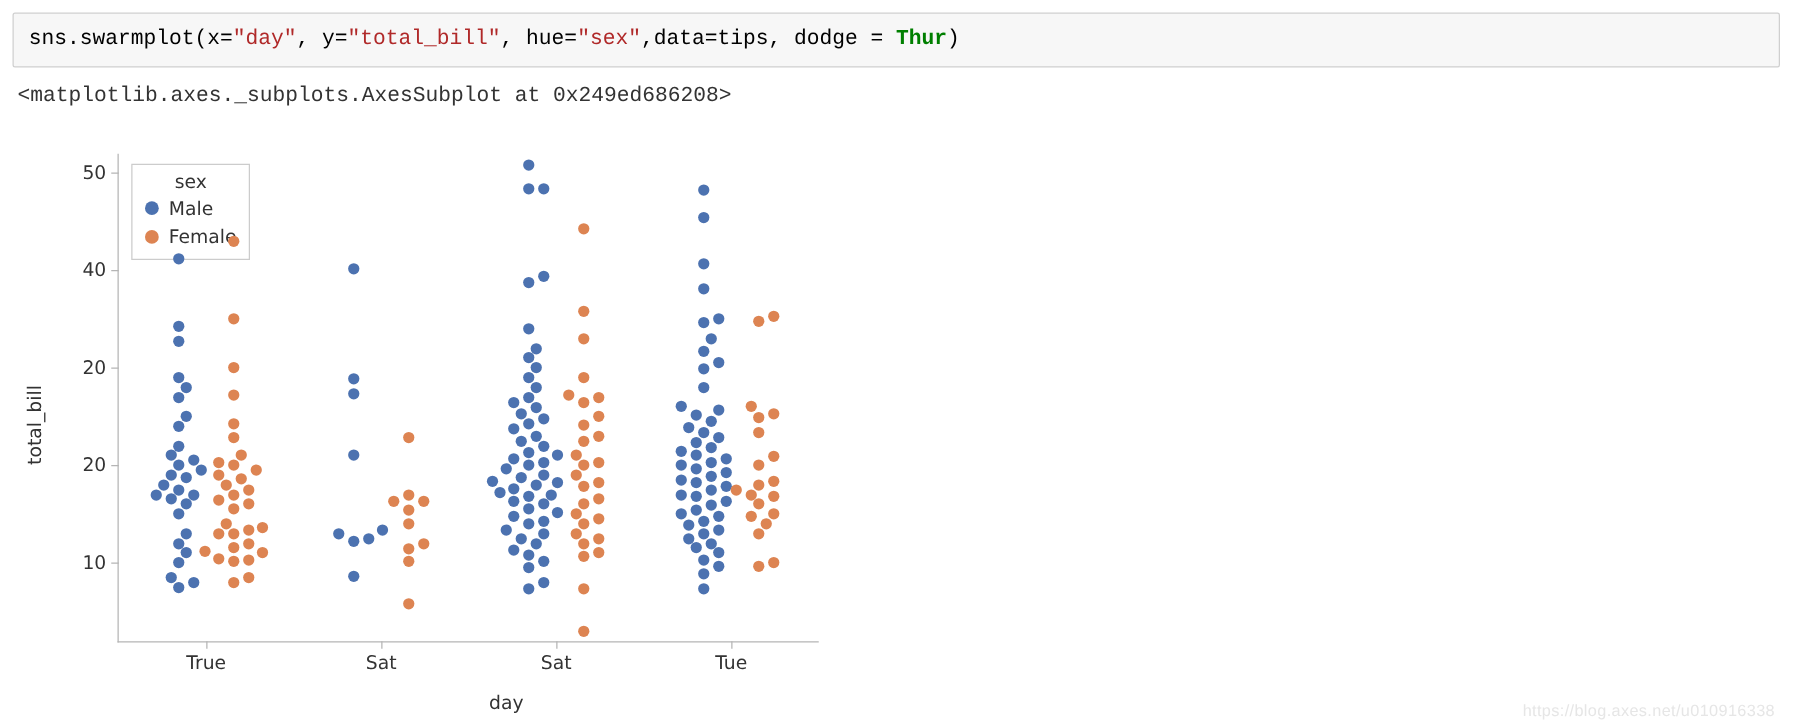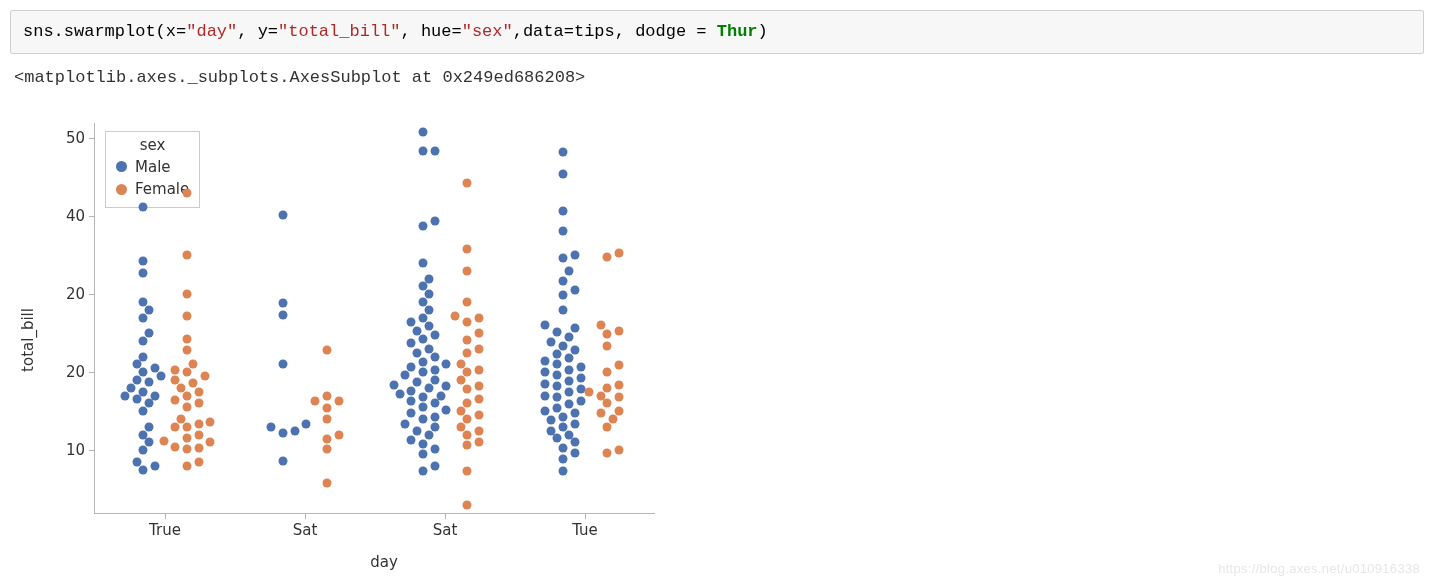--- a/index.html
+++ b/index.html
@@ -89,21 +89,21 @@
     color: #333;
   }
   .xlabel {
     position: absolute;
     bottom: 4px;
     left: 50%;
     transform: translateX(-50%);
     font-family: "DejaVu Sans", Arial, sans-serif;
     font-size: 15px;
     color: #333;
-    margin-left: 38px;
+    margin-left: 59px;
   }
   .legend {
     position: absolute;
     left: 10px;
     top: 8px;
     background: #fff;
     border: 1px solid #cccccc;
     padding: 4px 10px 6px 10px;
     font-family: "DejaVu Sans", Arial, sans-serif;
     font-size: 15px;

